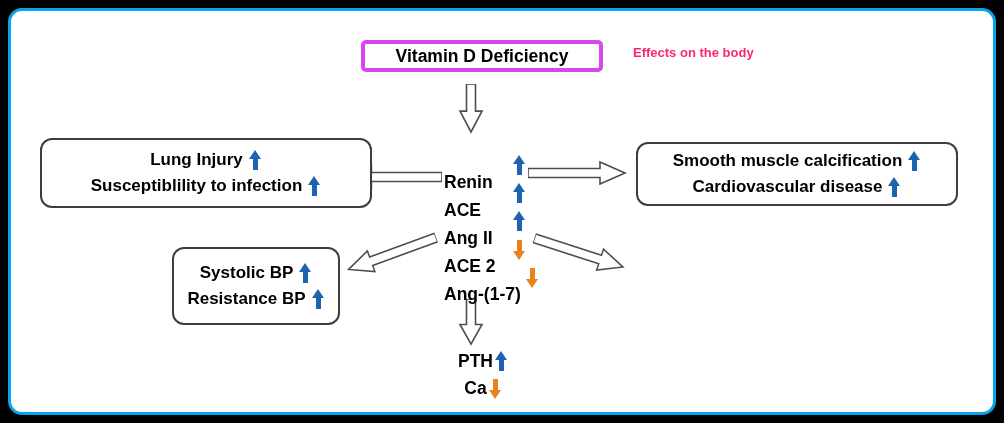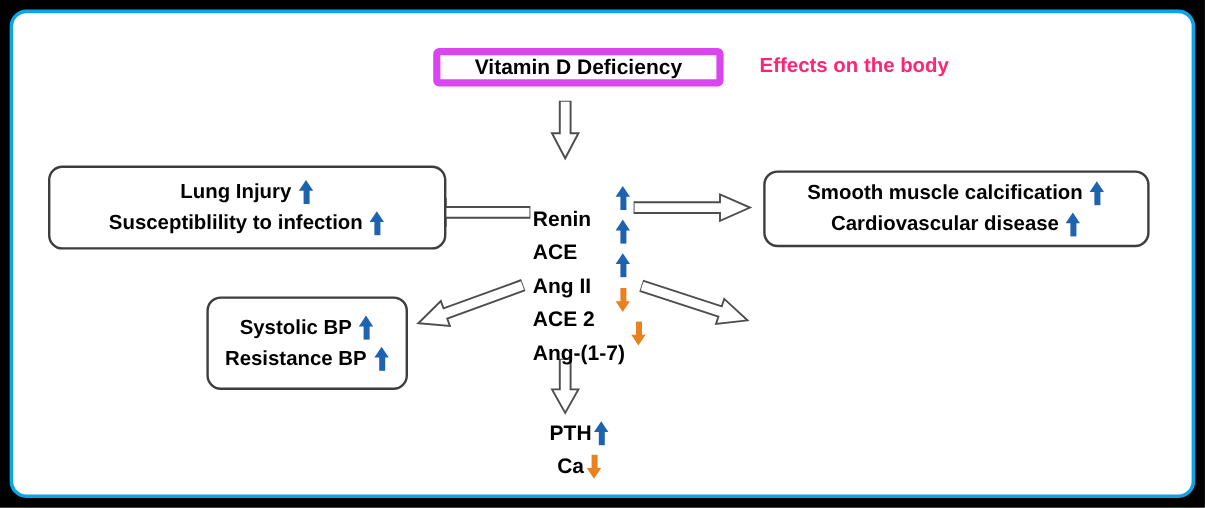--- a/index.html
+++ b/index.html
@@ -7,28 +7,28 @@
   body { font-family: "Liberation Sans", sans-serif; background: #000; }
 
   .canvas { position: relative; width: 1004px; height: 423px; background: #000; overflow: hidden; }
   .panel {
     position: absolute; left: 8px; top: 8px; width: 988px; height: 407px;
     background: #fff; border: 3px solid var(--panel-border, #0aa5e9); border-radius: 14px;
   }
 
   .title-box {
     position: absolute; left: 361px; top: 40px; width: 242px; height: 32px;
-    border: 6px solid #d946ef; border-radius: 5px; background: #fff;
+    border: 4px solid #d946ef; border-radius: 5px; background: #fff;
     display: flex; align-items: center; justify-content: center;
     font-size: 17.5px; font-weight: bold; color: #000;
   }
 
   .caption {
     position: absolute; left: 633px; top: 45px;
-    font-size: 17px; font-weight: bold; color: var(--caption-pink, #ff2576);
+    font-size: 13px; font-weight: bold; color: var(--caption-pink, #ff2576);
   }
 
   
   .connector { position: absolute; }
   .connector svg { display: block; width: 100%; height: 100%; }
   .conn-top    { left: 458px; top: 84px;  width: 26px;  height: 50px; }
   .conn-left   { left: 344px; top: 164px; width: 98px;  height: 26px; }
   .conn-right  { left: 528px; top: 160px; width: 100px; height: 26px; }
   .conn-dl     { left: 343px; top: 241px; width: 96px;  height: 26px; transform: rotate(-20deg); }
   .conn-dr     { left: 532px; top: 240px; width: 96px;  height: 26px; transform: rotate(18deg); }

